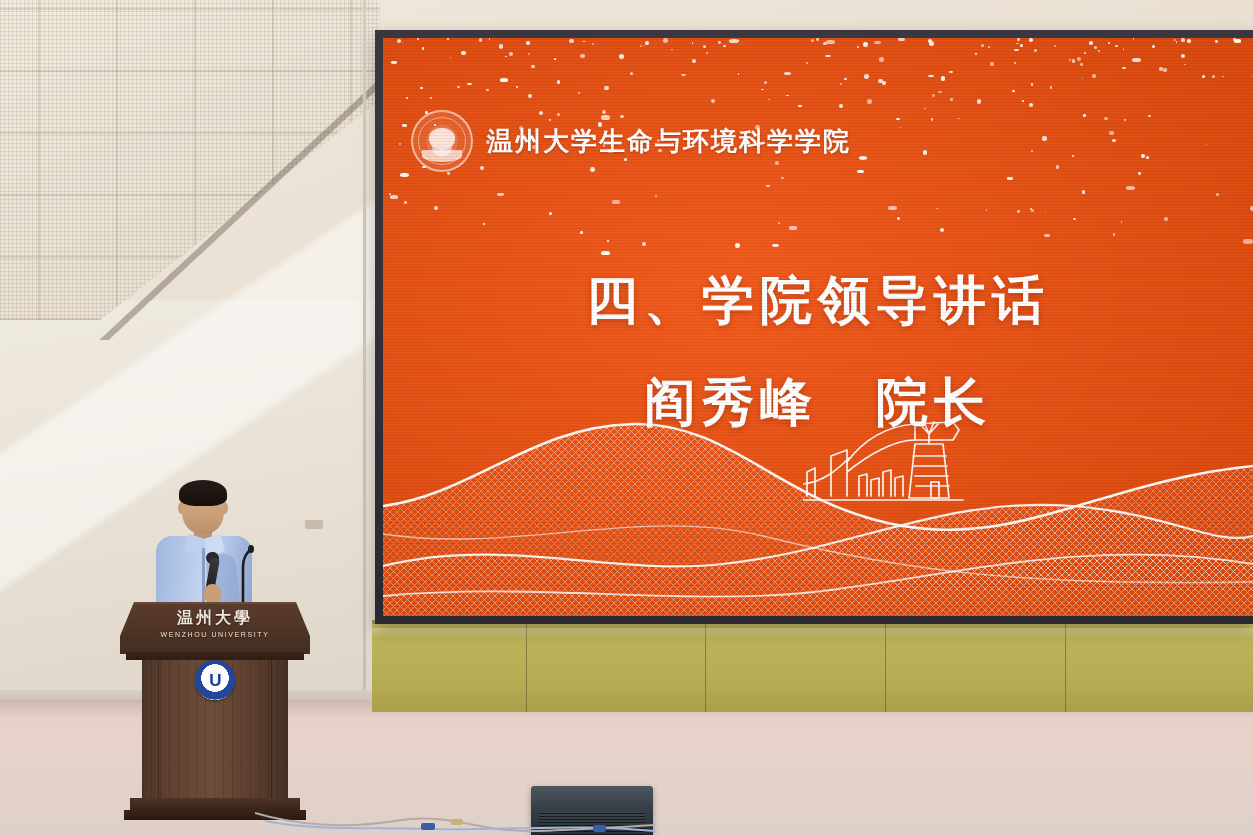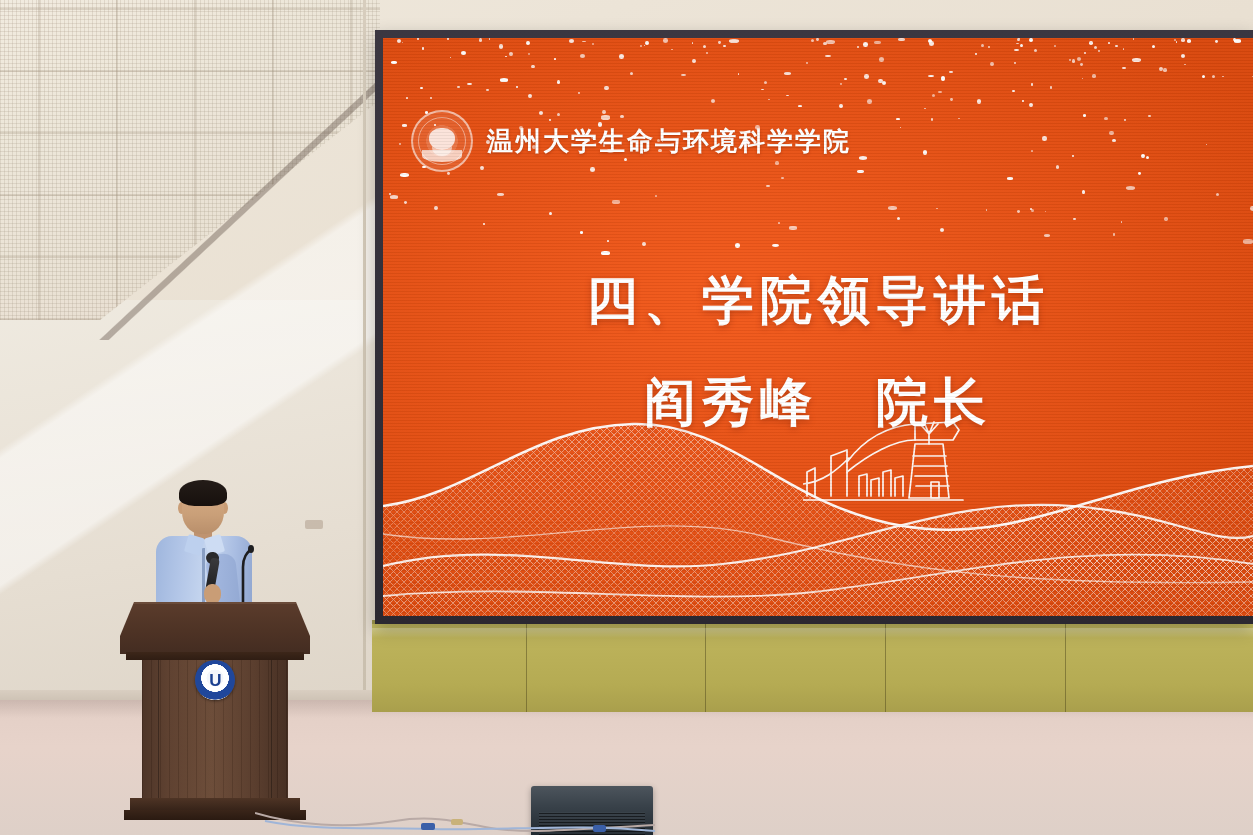--- a/index.html
+++ b/index.html
@@ -610,20 +610,24 @@
     <div class="hand"></div>
   </div>
 
   <svg class="gooseneck" viewBox="0 0 22 62">
     <path d="M11 60 L11 22 C 11 12, 15 8, 19 4" fill="none" stroke="#1d1d1f" stroke-width="2.6"></path>
     <ellipse cx="19" cy="4" rx="3" ry="4" fill="#1d1d1f"></ellipse>
   </svg>
 
   <div class="podium">
     <div class="pod-top"></div>
+    <div class="pod-top-text">
+      <div class="pod-cn">温州大學</div>
+      <div class="pod-en">WENZHOU UNIVERSITY</div>
+    </div>
     <div class="pod-lip"></div>
     <div class="pod-body">
       <div class="grain"></div>
         <div class="panel-l"></div>
         <div class="panel-r"></div>
     </div>
     <div class="pod-logo">
       <span class="u">U</span>
     </div>
     <div class="pod-base"></div>

